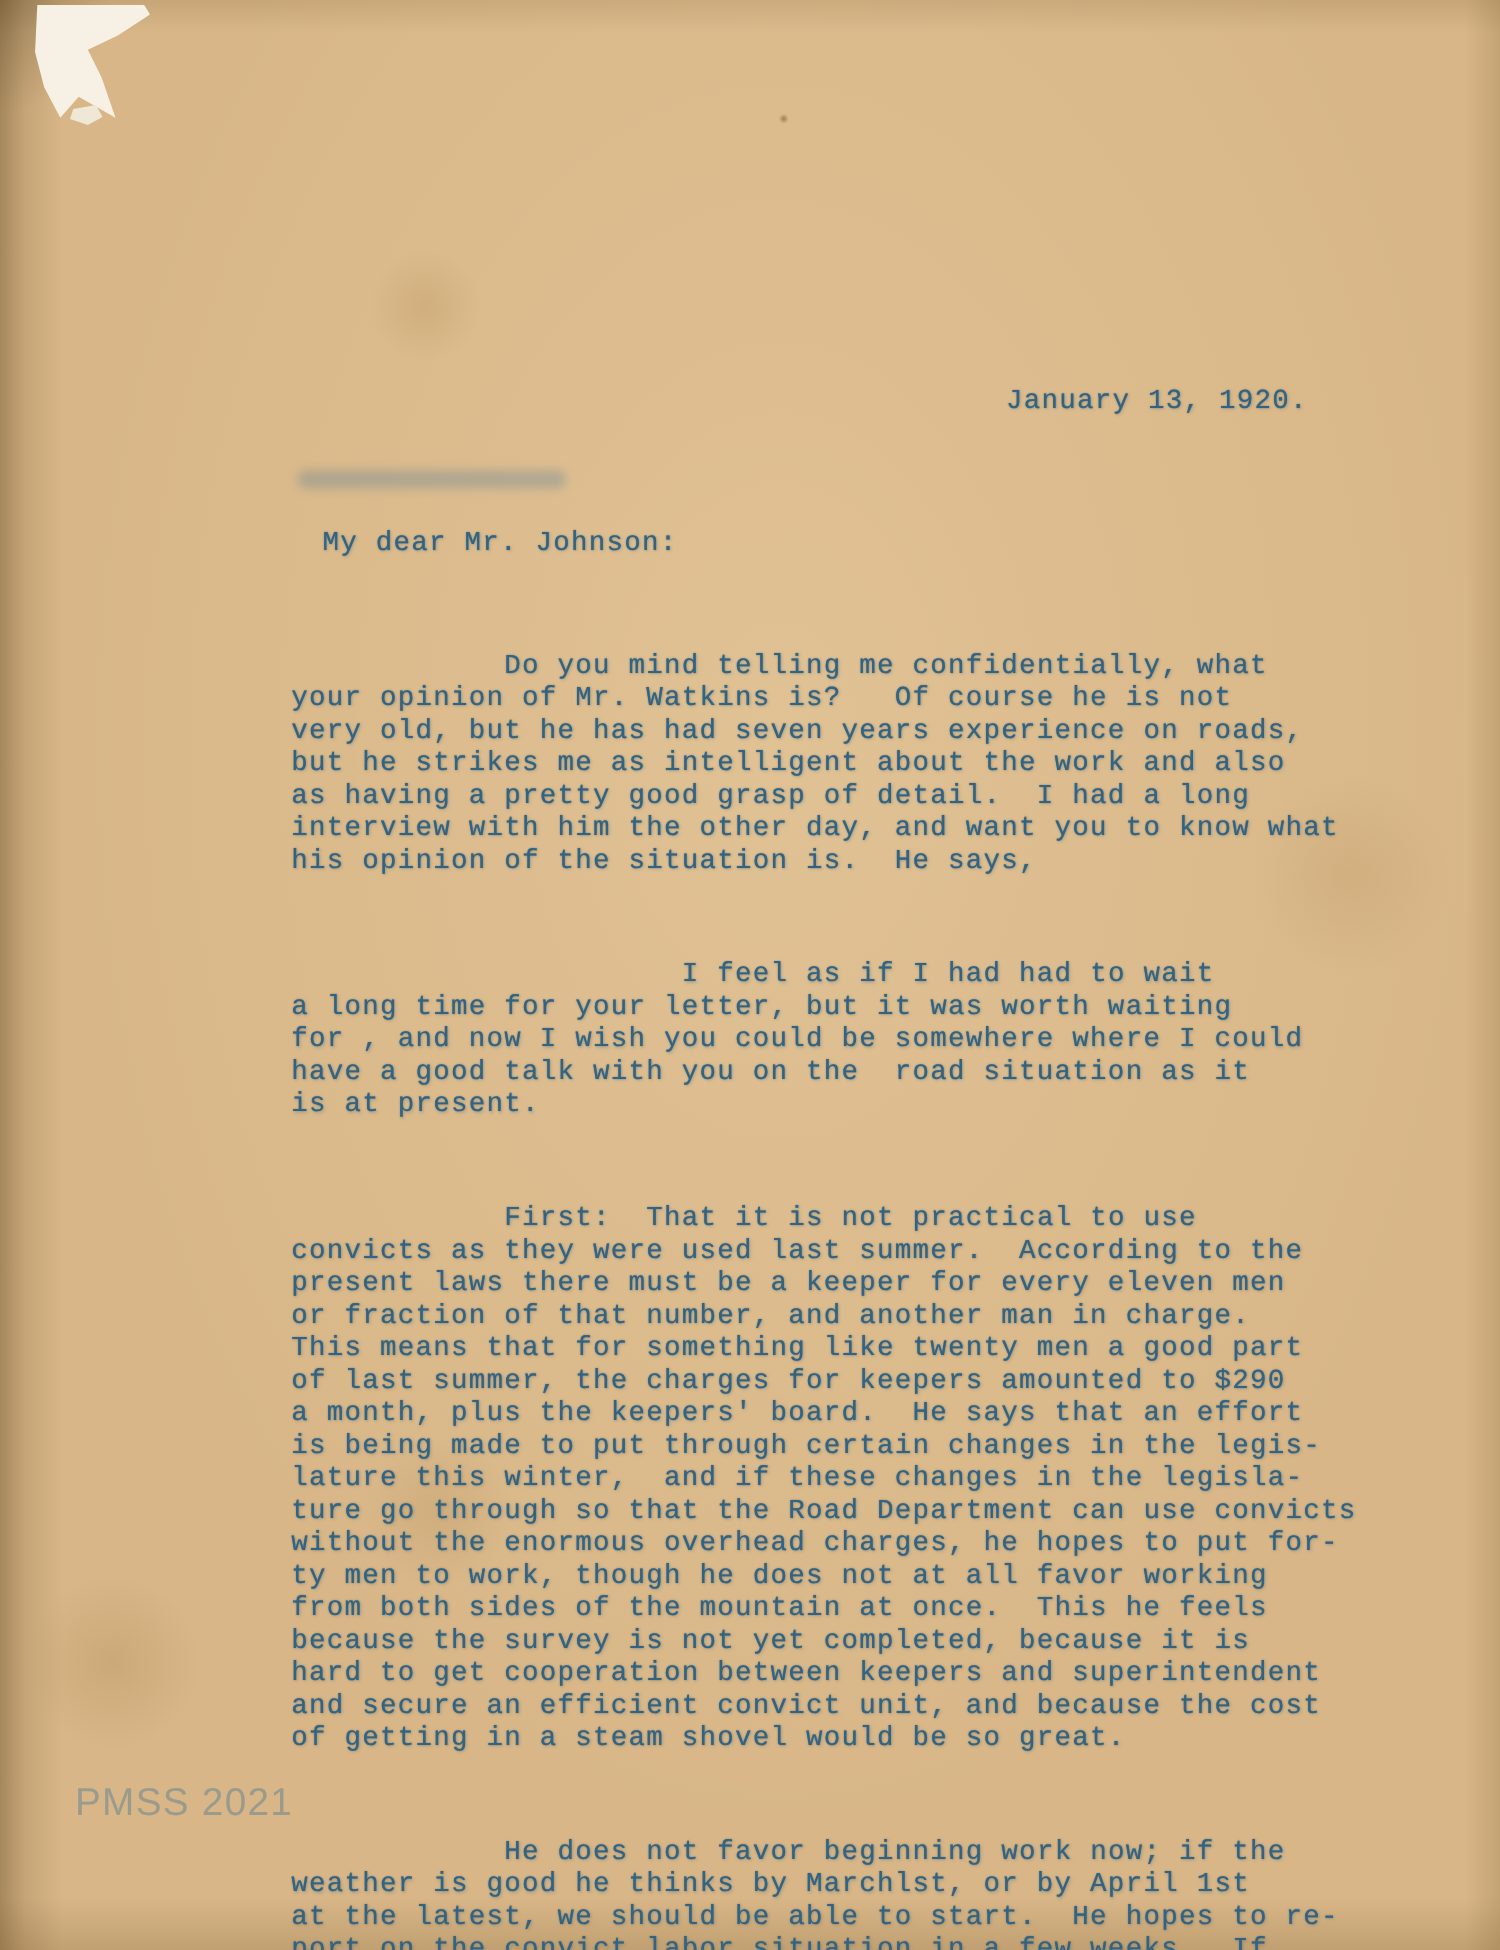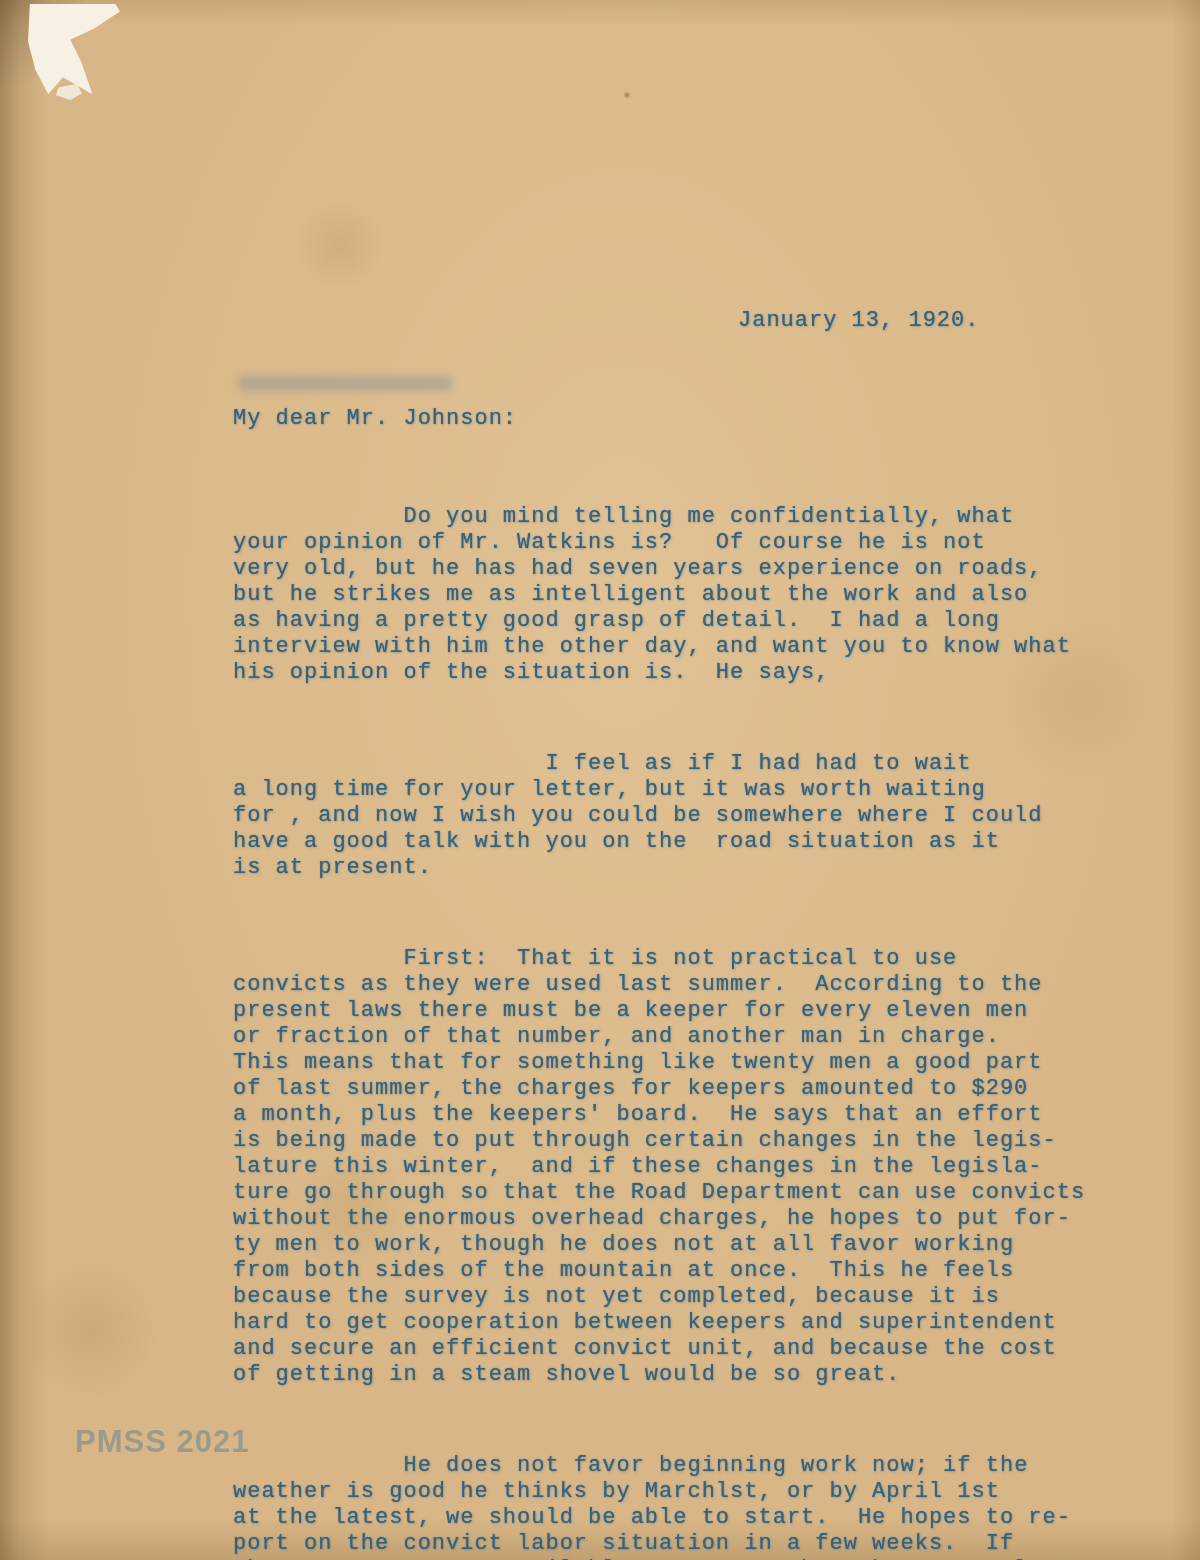--- a/index.html
+++ b/index.html
@@ -63,38 +63,39 @@
     font-family: "Liberation Mono", "DejaVu Sans Mono", monospace;
     font-size: 22px;
     line-height: 26px;
     letter-spacing: 1px;
     color: #35637f;
     text-shadow: 0 0 1px rgba(53,99,127,0.85), 1px 1px 2.5px rgba(53,99,127,0.28);
     white-space: pre-wrap;
   }
   .date-line {
     padding-left: 505px;
-    margin-bottom: 20px;
+    margin-bottom: 36px;
+    text-align: center;
   }
   .salutation {
     margin-bottom: 20px;
+    margin-left: 25px;
   }
   .para {
     margin-bottom: 13px;
   }
   .watermark {
     position: absolute;
-    left: 75px;
+    left: 60px;
     top: 1424px;
     font-family: "Liberation Sans", sans-serif;
     font-size: 31px;
     color: rgba(145,150,142,0.85);
     letter-spacing: 1px;
     text-shadow: none;
-    font-weight: bold;
   }
 </style>
 </head>
 <body>
 
 <div class="page">
 
   <div class="torn-corner"></div>
   <div class="torn-speck"></div>
   <div class="ink-smudge"></div>

